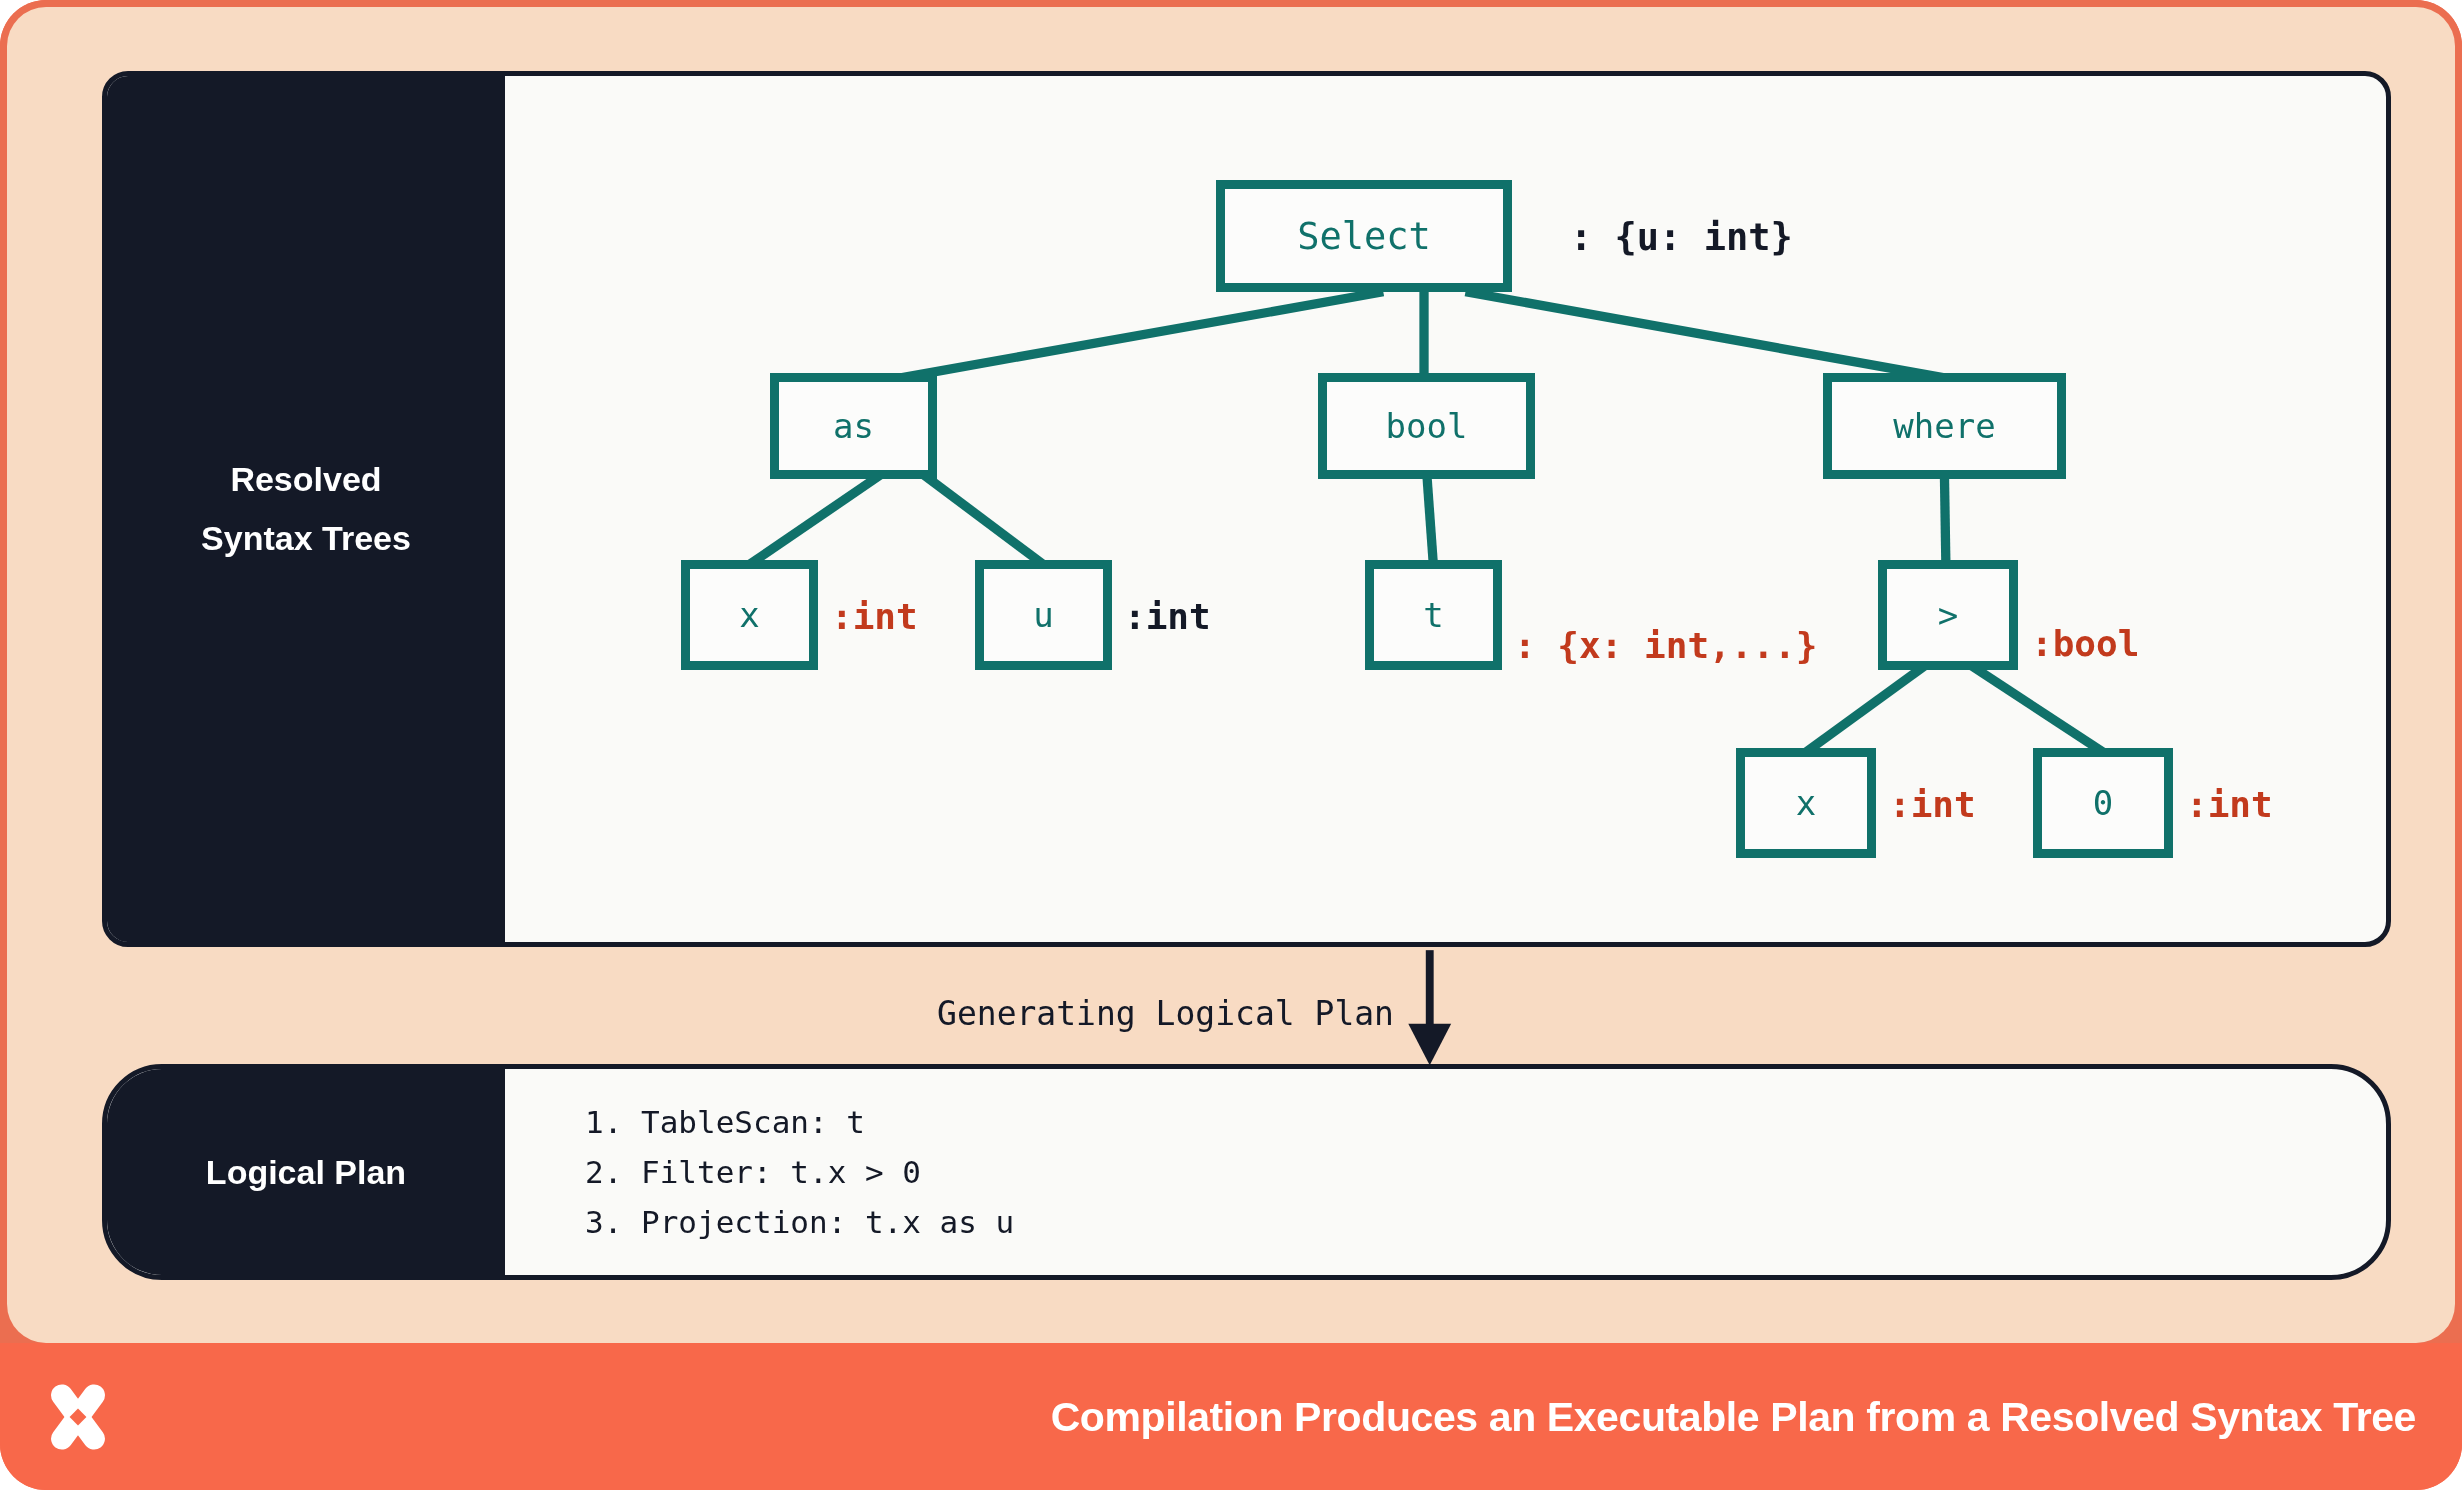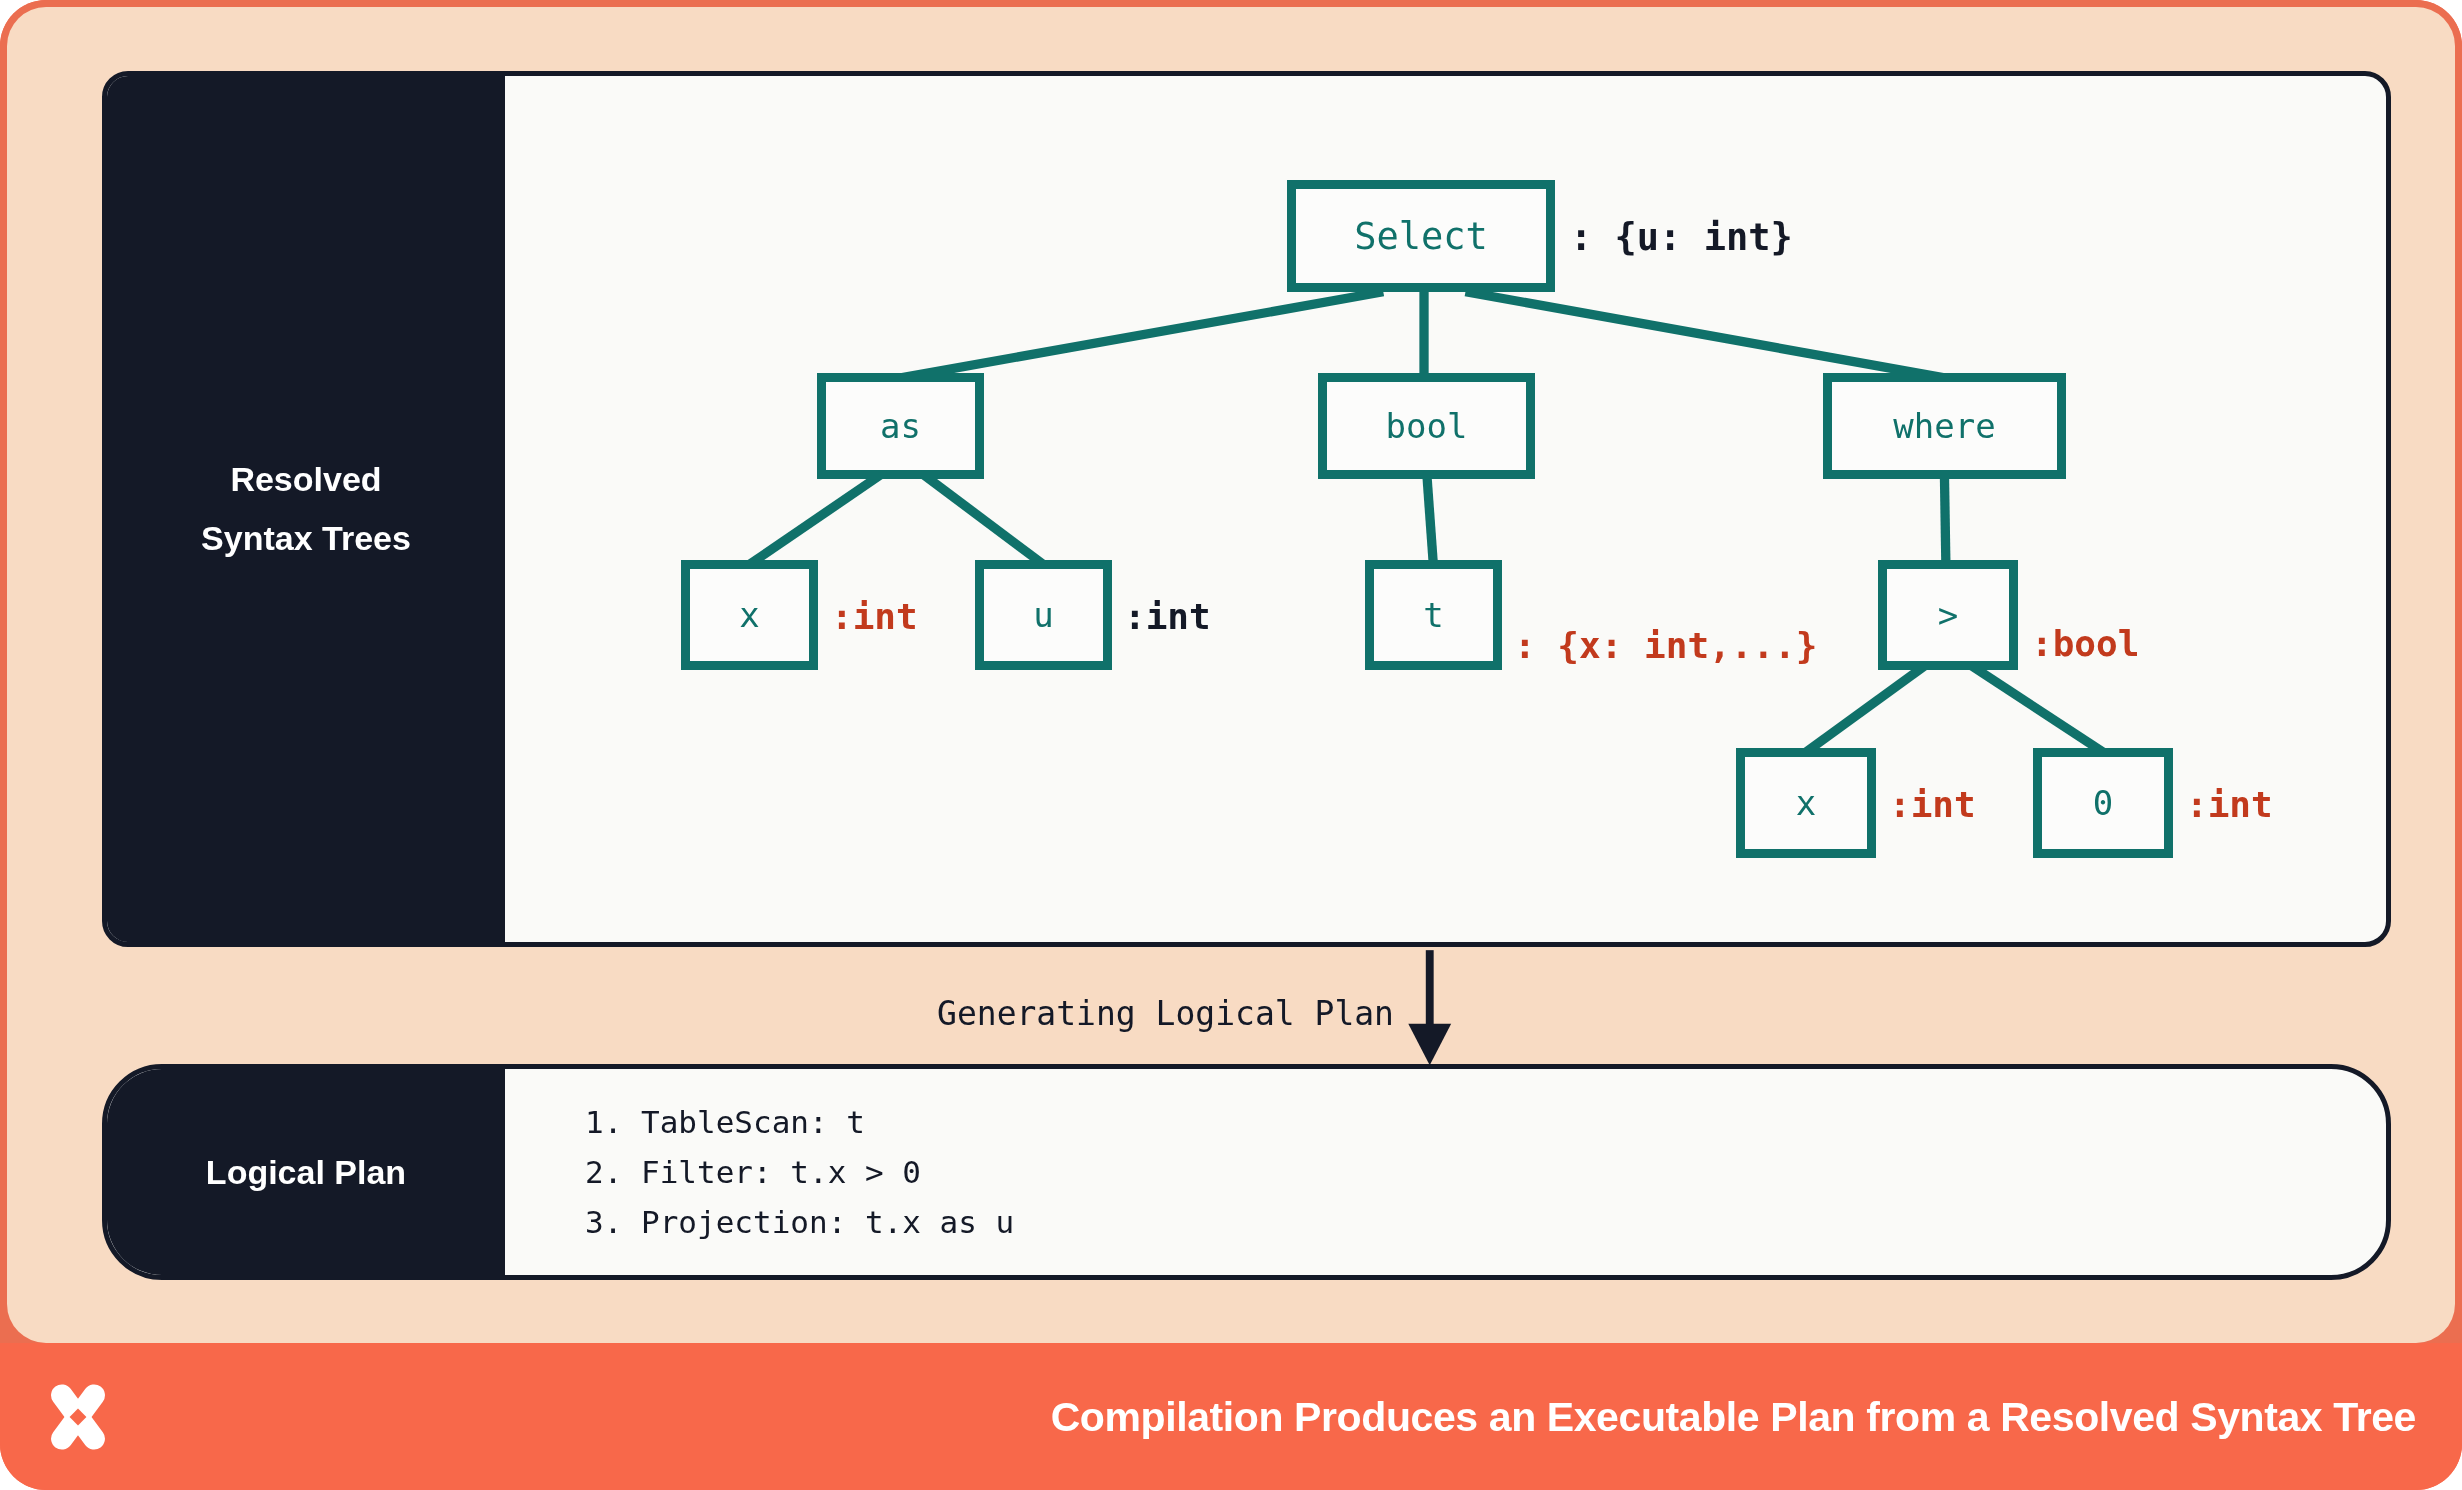--- a/index.html
+++ b/index.html
@@ -78,22 +78,22 @@
   .node {
     position: absolute;
     background: var(--node-bg);
     border: 9.3px solid var(--teal);
     display: flex; align-items: center; justify-content: center;
     font-family: "DejaVu Sans Mono", monospace;
     color: var(--teal);
     font-size: 34px;
     z-index: 3;
   }
-  .node-select { left: 1287px; top: 180px;  width: 268px; height: 112px; font-size: 37px; }
-  .node-as     { left: 817px; top: 373px;  width: 167px; height: 106px; }
+  .node-select { left: 1216px; top: 180px;  width: 296px; height: 112px; font-size: 37px; }
+  .node-as     { left: 770px; top: 373px;  width: 167px; height: 106px; }
   .node-from   { left: 1318px; top: 373px;  width: 217px; height: 106px; }
   .node-where  { left: 1823px; top: 373px;  width: 243px; height: 106px; }
   .node-x1     { left: 681px;  top: 560px;  width: 137px; height: 110px; }
   .node-u      { left: 975px; top: 560px;  width: 137px; height: 110px; }
   .node-t      { left: 1365px; top: 560px;  width: 137px; height: 110px; }
   .node-gt     { left: 1878px; top: 560px;  width: 140px; height: 110px; }
   .node-x2     { left: 1736px; top: 748px; width: 140px; height: 110px; }
   .node-zero   { left: 2033px; top: 748px; width: 140px; height: 110px; }
 
   .ann {

